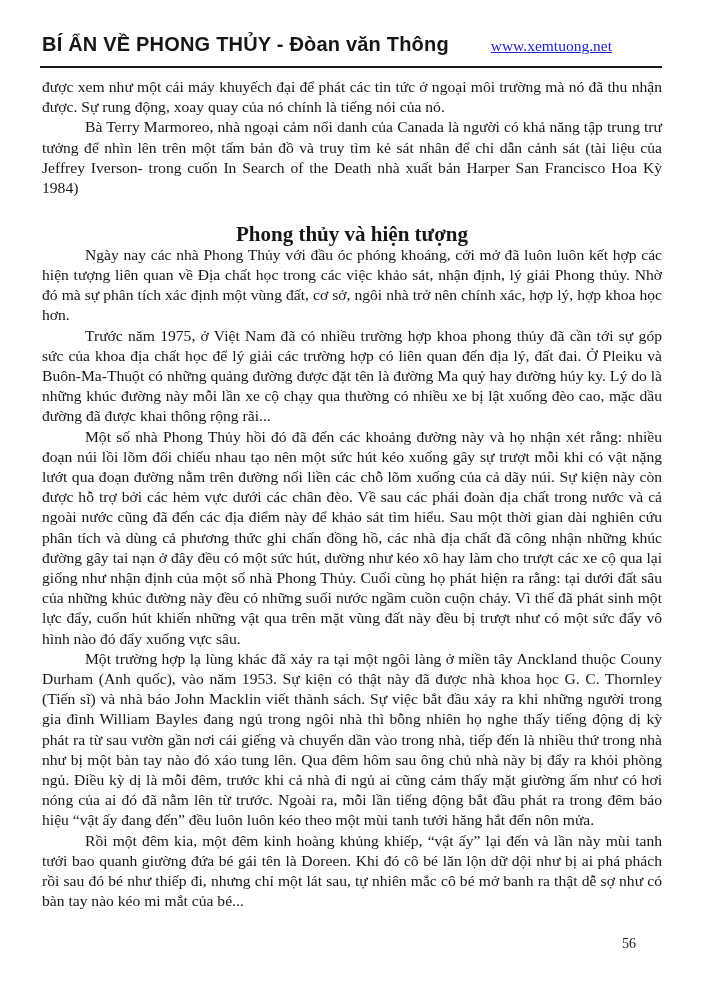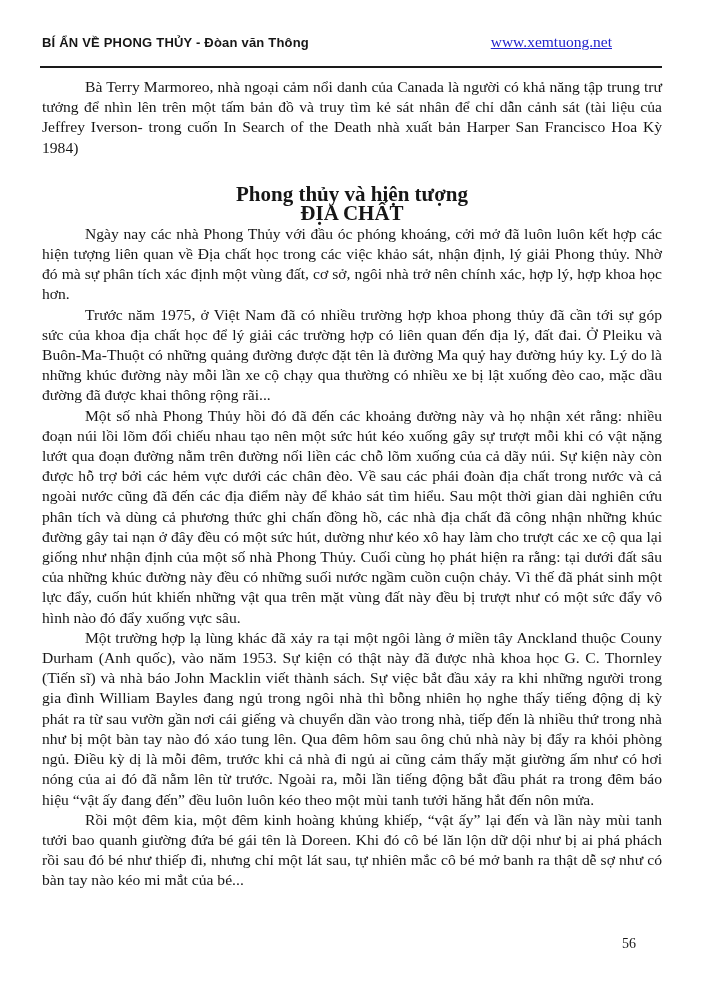--- a/index.html
+++ b/index.html
@@ -22,21 +22,21 @@
     top: 33px;
     left: 42px;
     width: 620px;
     display: flex;
     justify-content: space-between;
     align-items: baseline;
   }
   .header-title {
     font-family: "Liberation Sans", "DejaVu Sans", sans-serif;
     font-weight: bold;
-    font-size: 13px;
+    font-size: 20px;
     letter-spacing: 0.2px;
     white-space: nowrap;
   }
   .header-link {
     font-family: "Liberation Serif", serif;
     font-size: 15.5px;
     color: #2222cc;
     text-decoration: underline;
     margin-right: 50px;
     white-space: nowrap;
@@ -85,25 +85,25 @@
 <div class="page">
 
   <div class="page-header">
     <span class="header-title">BÍ ẨN VỀ PHONG THỦY  - Đòan văn Thông</span>
     <a class="header-link" href="#">www.xemtuong.net</a>
   </div>
 
   <div class="header-divider"></div>
 
   <div class="page-body">
+    <p class="noindent">được xem như một cái máy khuyếch đại để phát các tin tức ở ngoại môi trường mà nó đã thu nhận được. Sự rung động, xoay quay của nó chính là tiếng nói của nó.</p>
     <p>Bà Terry Marmoreo, nhà ngoại cảm nổi danh của Canada là người có khả năng tập trung trư tưởng để nhìn lên trên một tấm bản đồ và truy tìm kẻ sát nhân để chỉ dẫn cảnh sát (tài liệu của Jeffrey Iverson- trong cuốn In Search of the Death nhà xuất bản Harper San Francisco Hoa Kỳ 1984)</p>
 
     <div class="section-heading">
       <div>Phong thủy và hiện tượng</div>
-      <div>ĐỊA CHẤT</div>
     </div>
 
     <p>Ngày nay các nhà Phong Thủy với đầu óc phóng khoáng, cởi mở đã luôn luôn kết hợp các hiện tượng liên quan về Địa chất học trong các việc khảo sát, nhận định, lý giải Phong thủy. Nhờ đó mà sự phân tích xác định một vùng đất, cơ sở, ngôi nhà trở nên chính xác, hợp lý, hợp khoa học hơn.</p>
     <p>Trước năm 1975, ở Việt Nam đã có nhiều trường hợp khoa phong thủy đã cần tới sự góp sức của khoa địa chất học để lý giải các trường hợp có liên quan đến địa lý, đất đai. Ở Pleiku và Buôn-Ma-Thuột có những quảng đường được đặt tên là đường Ma quỷ hay đường húy ky. Lý do là những khúc đường này mỗi lần xe cộ chạy qua thường có nhiều xe bị lật xuống đèo cao, mặc dầu đường đã được khai thông rộng rãi...</p>
     <p>Một số nhà Phong Thủy hồi đó đã đến các khoảng đường này và họ nhận xét rằng: nhiều đoạn núi lồi lõm đối chiếu nhau tạo nên một sức hút kéo xuống gây sự trượt mỗi khi có vật nặng lướt qua đoạn đường nằm trên đường nối liền các chỗ lõm xuống của cả dãy núi. Sự kiện này còn được hỗ trợ bởi các hẻm vực dưới các chân đèo. Về sau các phái đoàn địa chất trong nước và cả ngoài nước cũng đã đến các địa điểm này để khảo sát tìm hiểu. Sau một thời gian dài nghiên cứu phân tích và dùng cả phương thức ghi chấn đồng hồ, các nhà địa chất đã công nhận những khúc đường gây tai nạn ở đây đều có một sức hút, dường như kéo xô hay làm cho trượt các xe cộ qua lại giống như nhận định của một số nhà Phong Thủy. Cuối cùng họ phát hiện ra rằng: tại dưới đất sâu của những khúc đường này đều có những suối nước ngầm cuồn cuộn chảy. Vì thế đã phát sinh một lực đẩy, cuốn hút khiến những vật qua trên mặt vùng đất này đều bị trượt như có một sức đẩy vô hình nào đó đẩy xuống vực sâu.</p>
     <p>Một trường hợp lạ lùng khác đã xảy ra tại một ngôi làng ở miền tây Anckland thuộc Couny Durham (Anh quốc), vào năm 1953. Sự kiện có thật này đã được nhà khoa học G. C. Thornley (Tiến sĩ) và nhà báo John Macklin viết thành sách. Sự việc bắt đầu xảy ra khi những người trong gia đình William Bayles đang ngủ trong ngôi nhà thì bỗng nhiên họ nghe thấy tiếng động dị kỳ phát ra từ sau vườn gần nơi cái giếng và chuyển dần vào trong nhà, tiếp đến là nhiều thứ trong nhà như bị một bàn tay nào đó xáo tung lên. Qua đêm hôm sau ông chủ nhà này bị đẩy ra khỏi phòng ngủ. Điều kỳ dị là mỗi đêm, trước khi cả nhà đi ngủ ai cũng cảm thấy mặt giường ấm như có hơi nóng của ai đó đã nằm lên từ trước. Ngoài ra, mỗi lần tiếng động bắt đầu phát ra trong đêm báo hiệu “vật ấy đang đến” đều luôn luôn kéo theo một mùi tanh tưởi hăng hắt đến nôn mửa.</p>
     <p>Rồi một đêm kia, một đêm kinh hoàng khủng khiếp, “vật ấy” lại đến và lần này mùi tanh tưởi bao quanh giường đứa bé gái tên là Doreen. Khi đó cô bé lăn lộn dữ dội như bị ai phá phách rồi sau đó bé như thiếp đi, nhưng chỉ một lát sau, tự nhiên mắc cô bé mở banh ra thật dễ sợ như có bàn tay nào kéo mi mắt của bé...</p>
   </div>
 
   <div class="page-number">56</div>

